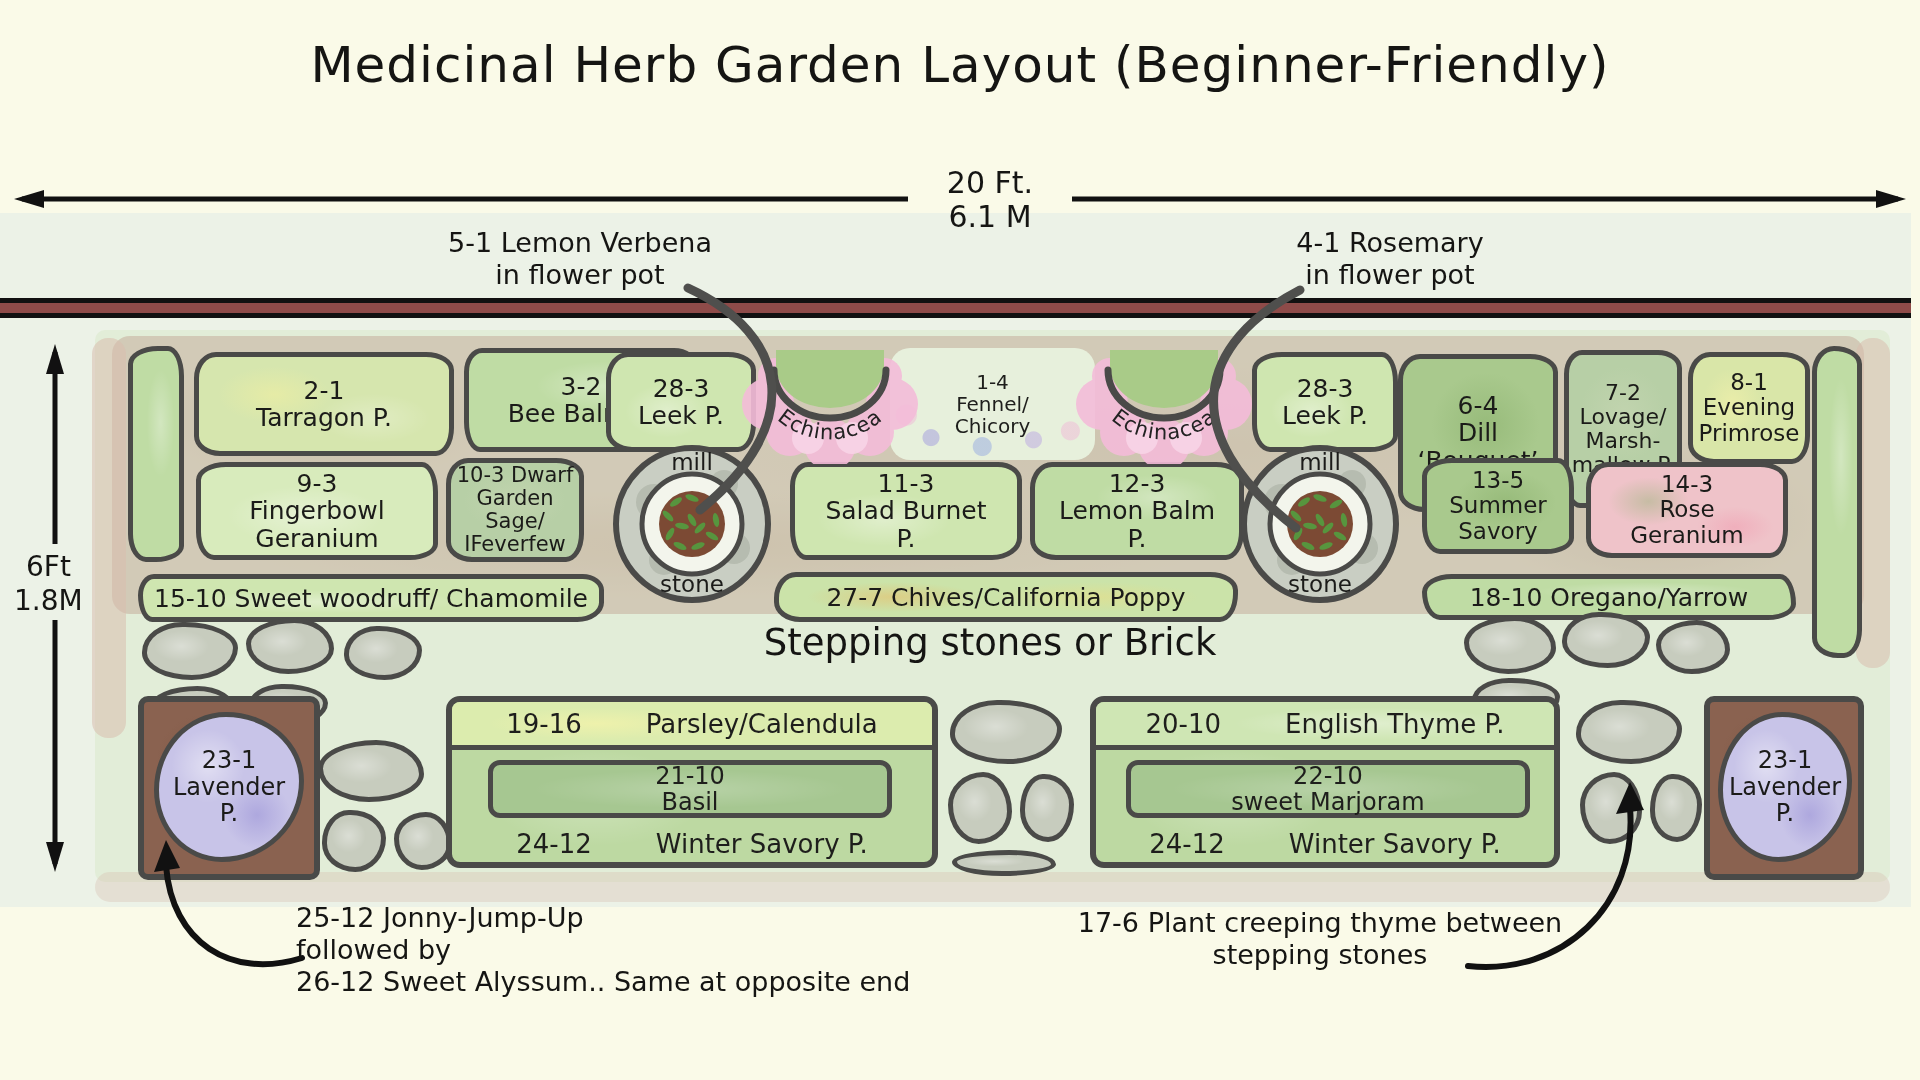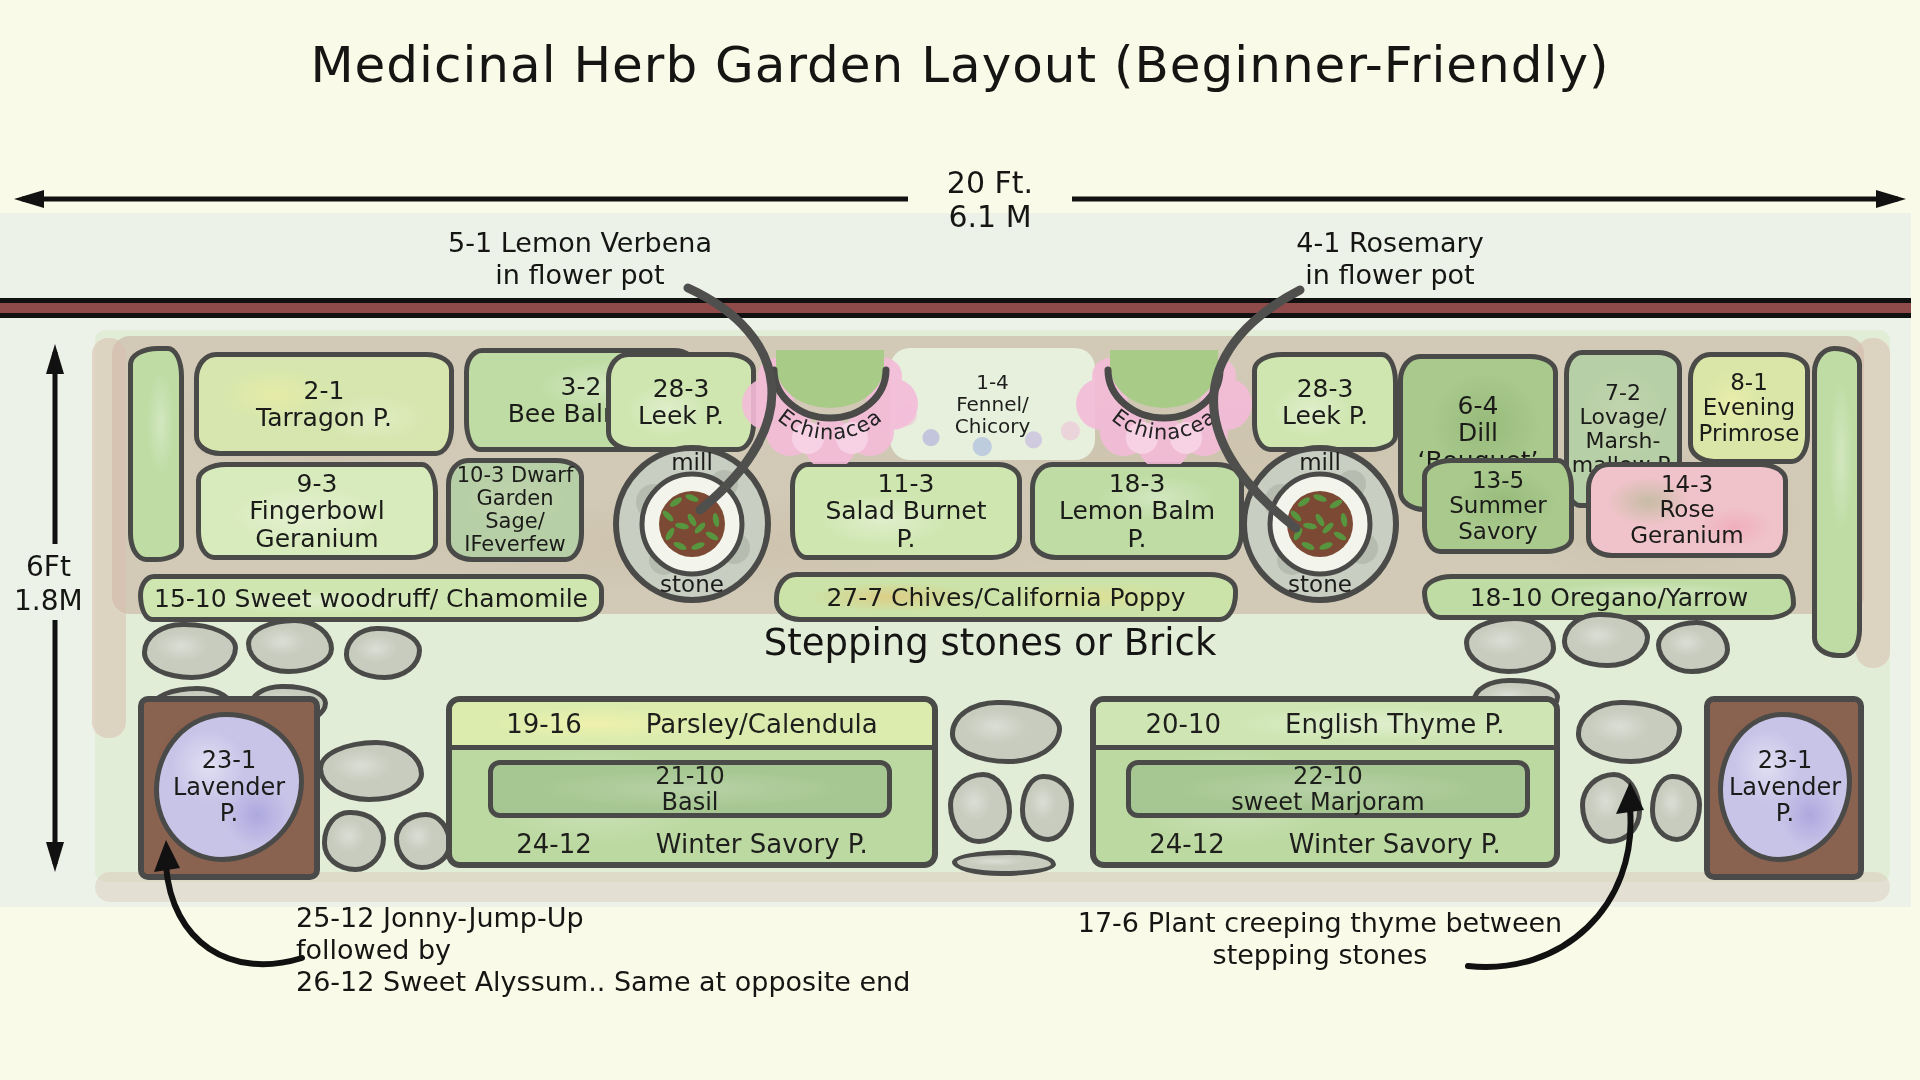--- a/index.html
+++ b/index.html
@@ -129,21 +129,21 @@
 Garden
 Sage/
 IFeverfew</span>
     </div>
   <div class="bed g3 r3" style="left:790px;top:462px;width:232px;height:98px;">
       <span class="pre">11-3
 Salad Burnet
 P.</span>
     </div>
   <div class="bed g2 r1" style="left:1030px;top:462px;width:214px;height:98px;">
-      <span class="pre">18-3
+      <span class="pre">12-3
 Lemon Balm
 P.</span>
     </div>
   <div class="bed g4 r2" style="left:1422px;top:458px;width:152px;height:96px;font-size:23px;">
       <span class="pre">13-5
 Summer
 Savory</span>
     </div>
   <div class="bed pinkbed r1" style="left:1586px;top:462px;width:202px;height:96px;font-size:23px;">
       <span class="pre">14-3

